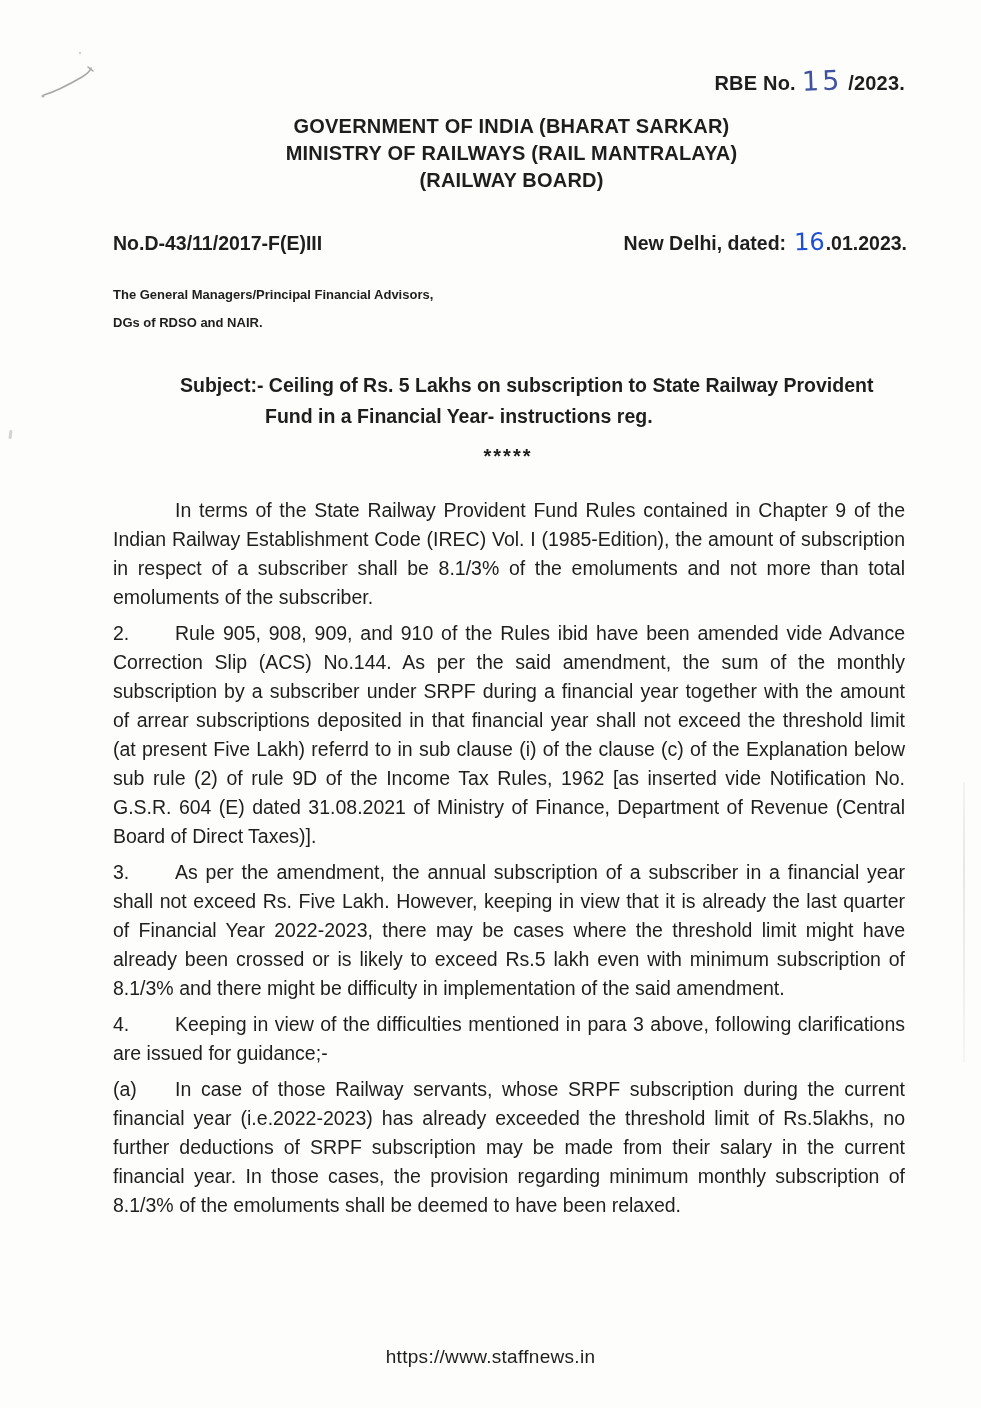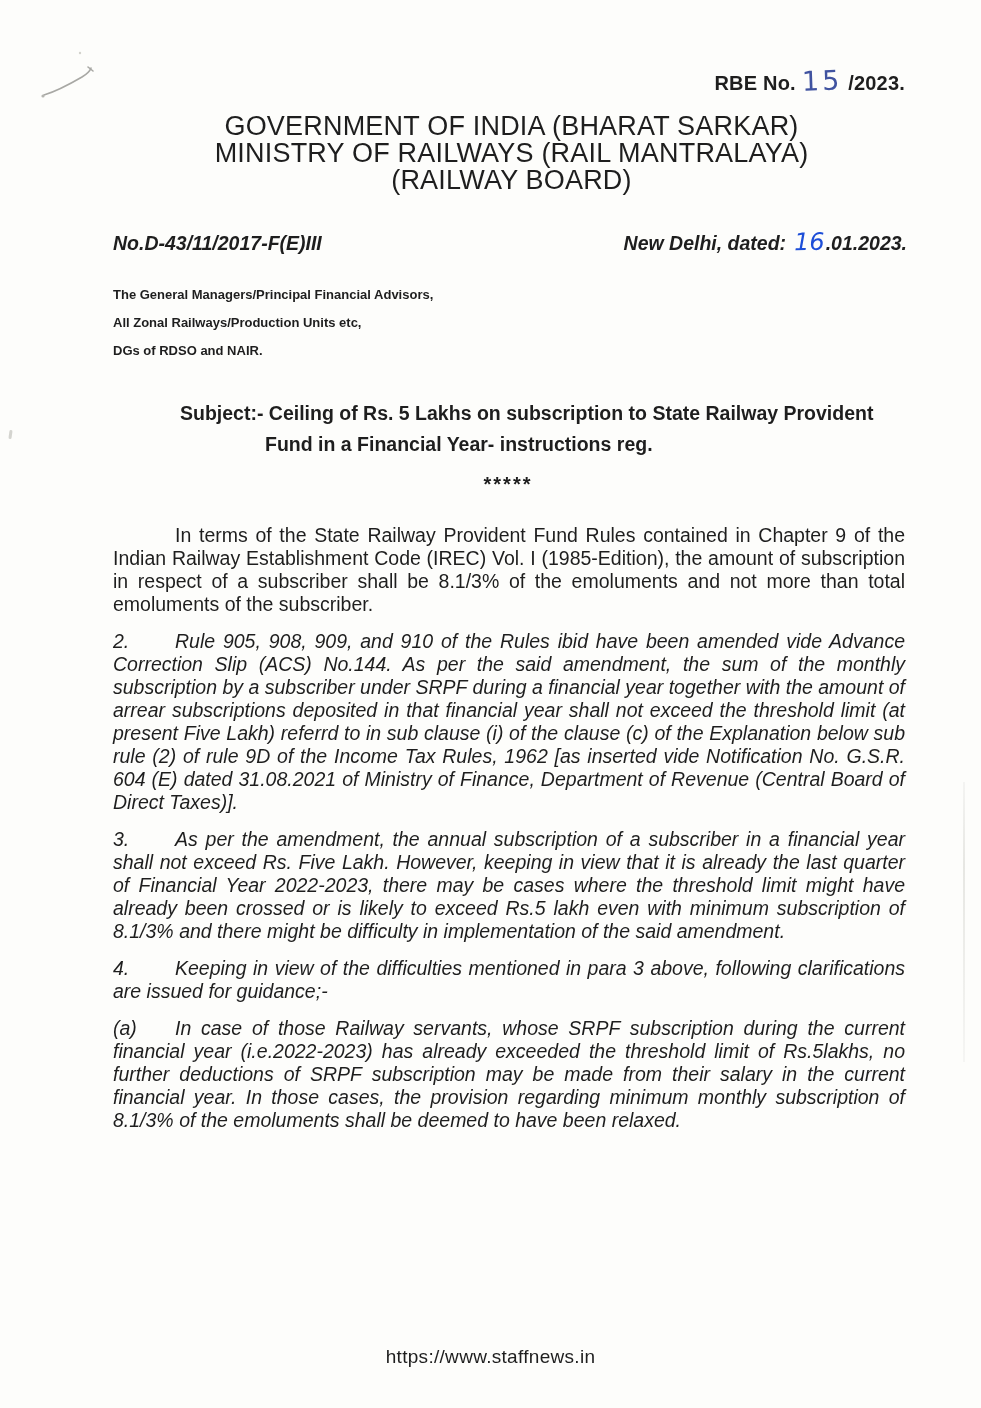--- a/index.html
+++ b/index.html
@@ -52,29 +52,29 @@
     font-size:24px;
     transform:rotate(-1deg);
     margin:0 1px 0 8px;
     color:#1d4ed8;
     line-height:0;
   }
 
   .gov-header{
     margin:18px 0 0 42px;
     text-align:center;
-    font-size:27px;font-weight:400;
+    font-size:20px;font-weight:700;
     line-height:27px;
     letter-spacing:.2px;
   }
 
   .ref-row{
     display:flex;justify-content:space-between;align-items:flex-end;
     padding:38px 74px 0 113px;
-    font-size:19.5px;font-weight:700;font-style:italic;
+    font-size:19.5px;font-weight:700;
   }
 
   .addressees{
     padding:26px 76px 0 113px;
     font-size:13px;font-weight:700;
     line-height:28px;
   }
 
   .subject{
     margin:33px 70px 0 180px;
@@ -87,25 +87,25 @@
     margin-top:13px;
     text-align:center;
     padding-left:35px;
     font-size:20px;font-weight:700;
     letter-spacing:2px;
   }
 
   .letter-body{
     margin:28px 76px 0 113px;
     font-size:19.5px;
-    line-height:23px;
+    line-height:29px;
     text-align:justify;
   }
   .para{margin:0;}
-  .para + .para{margin-top:14px;font-style:italic;}
+  .para + .para{margin-top:7px;}
   .para.indent{text-indent:62px;}
   .pnum{display:inline-block;width:62px;text-indent:0;}
 
   .footer{
     position:absolute;left:0;right:0;bottom:40px;
     text-align:center;
     font-size:19px;
     letter-spacing:.3px;
   }
 </style>
@@ -135,21 +135,20 @@
 
   <div class="ref-row">
     <span>No.D-43/11/2017-F(E)III</span>
     <span>
       <span>New Delhi, dated:</span><span class="handwritten hw-date">16</span><span>.01.2023.</span>
     </span>
   </div>
 
   <div class="addressees">
     <div>The General Managers/Principal Financial Advisors,</div>
-    <div>All Zonal Railways/Production Units etc,</div>
     <div>DGs of RDSO and NAIR.</div>
   </div>
 
   <div class="subject">
     <span>Subject:-</span>
     <span>Ceiling of Rs. 5 Lakhs on subscription to State Railway Provident Fund in a Financial Year- instructions reg.</span>
   </div>
 
   <div class="separator">*****</div>
 

